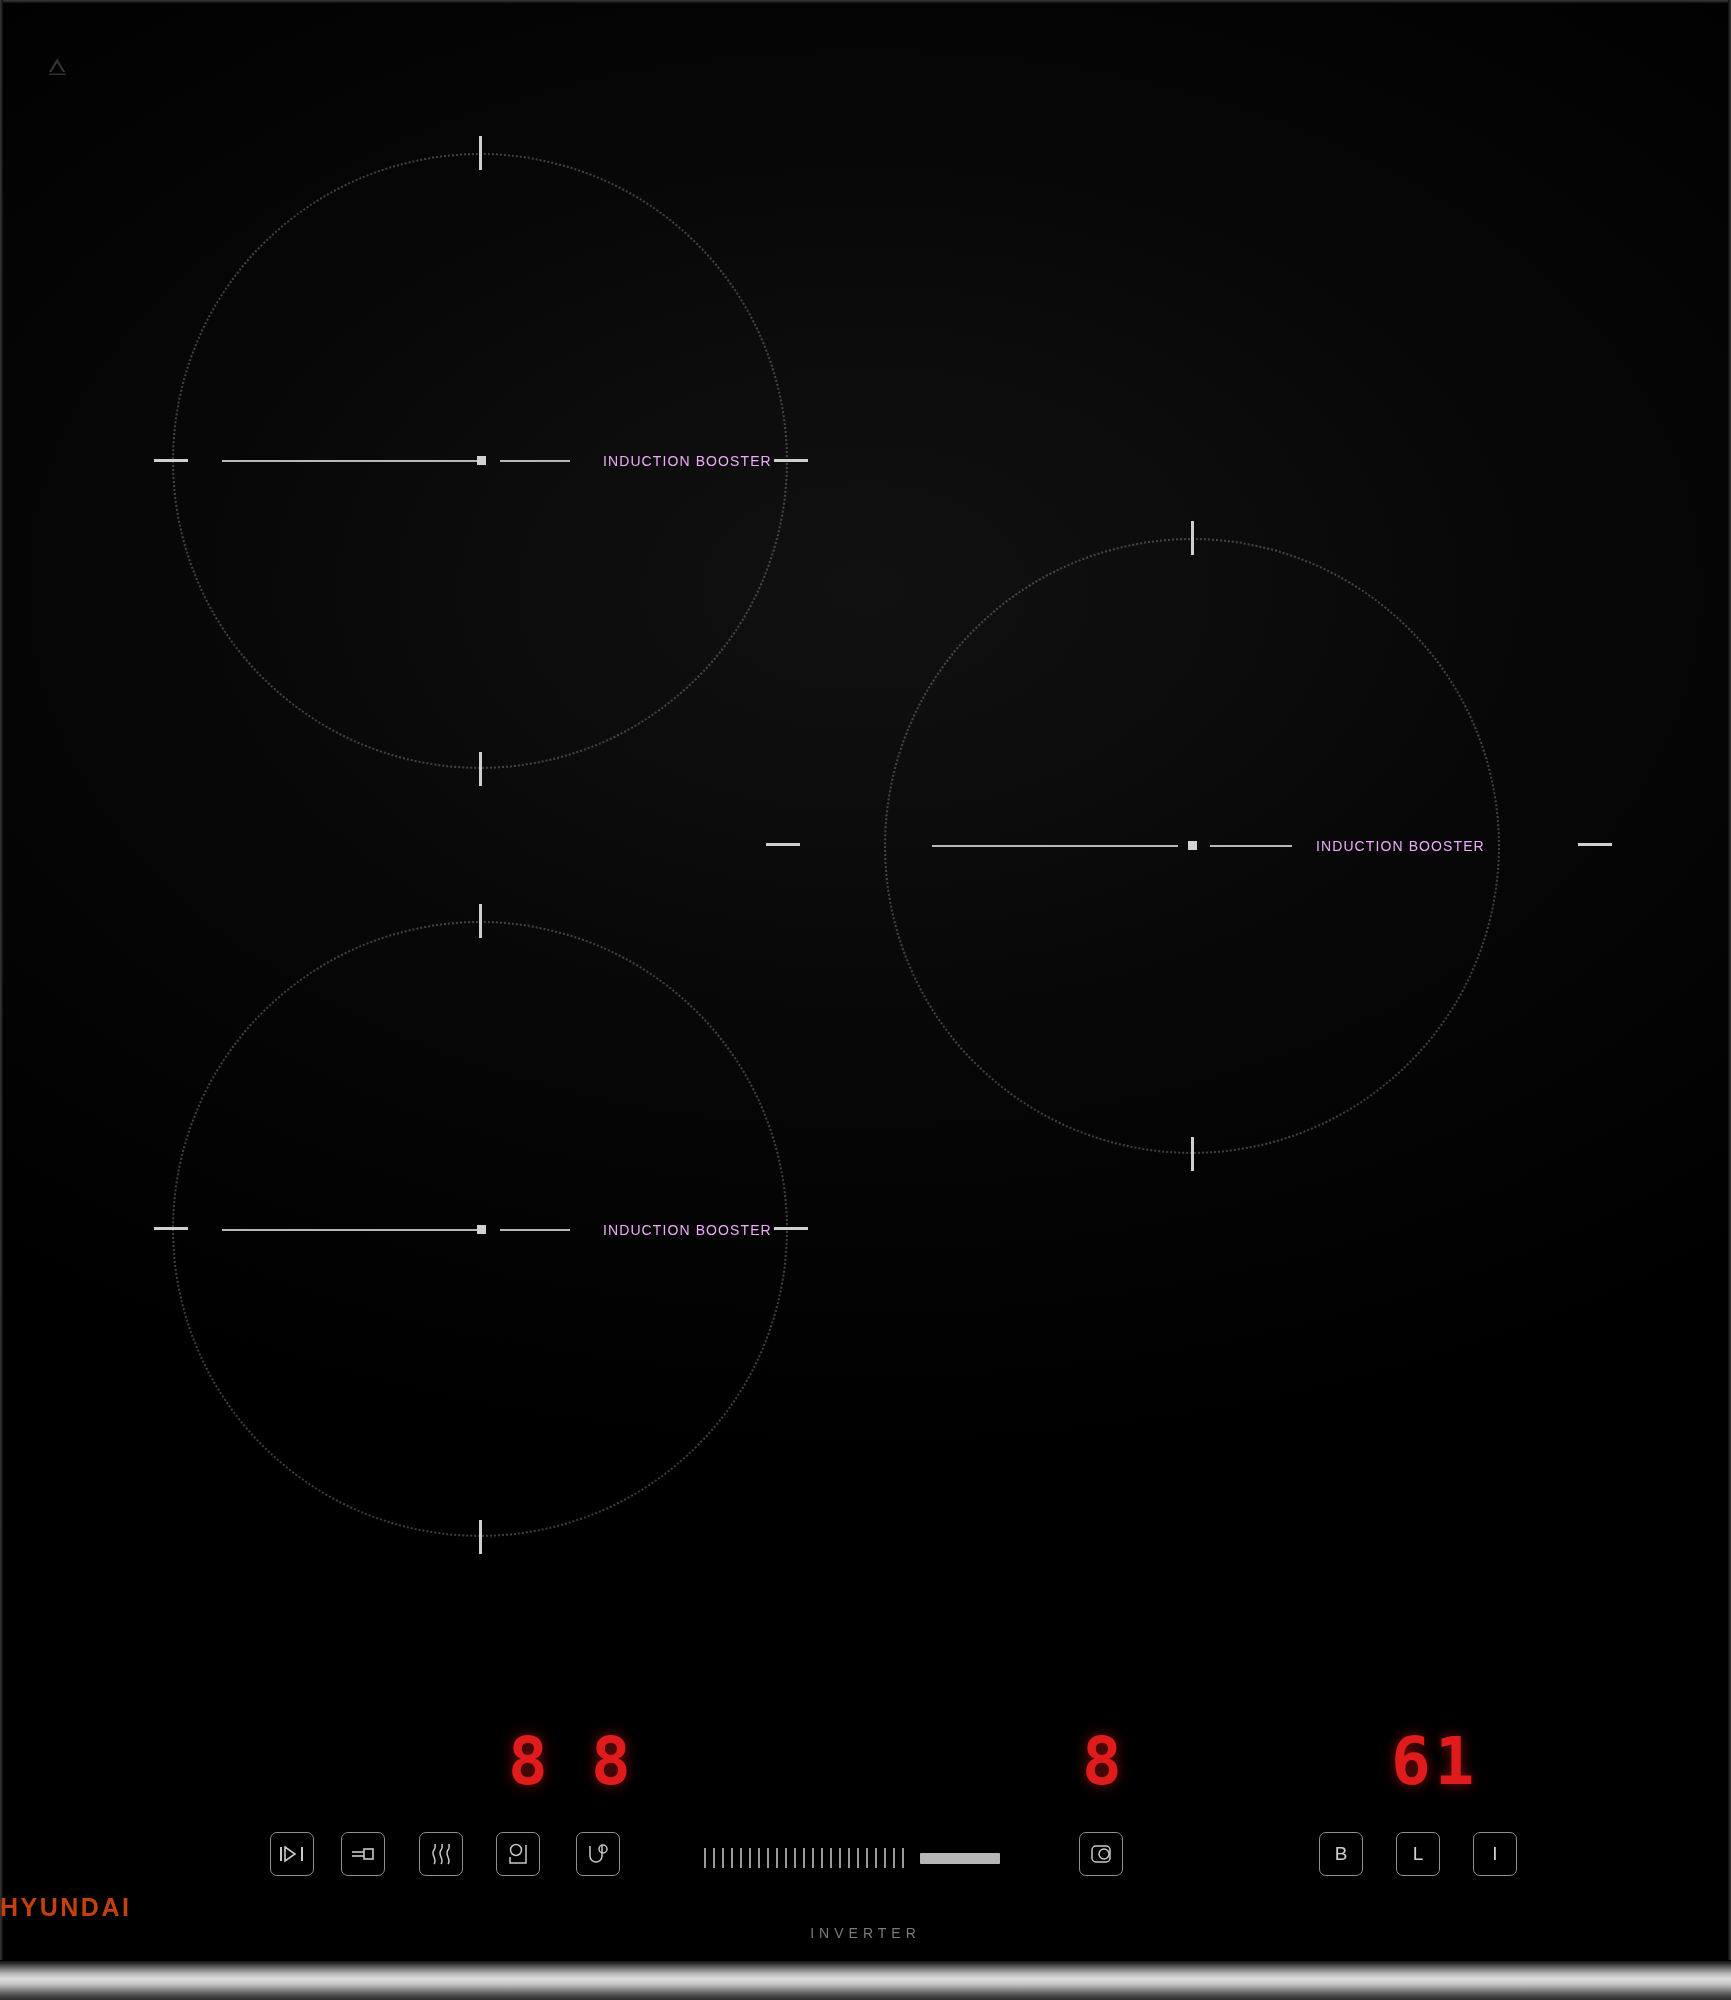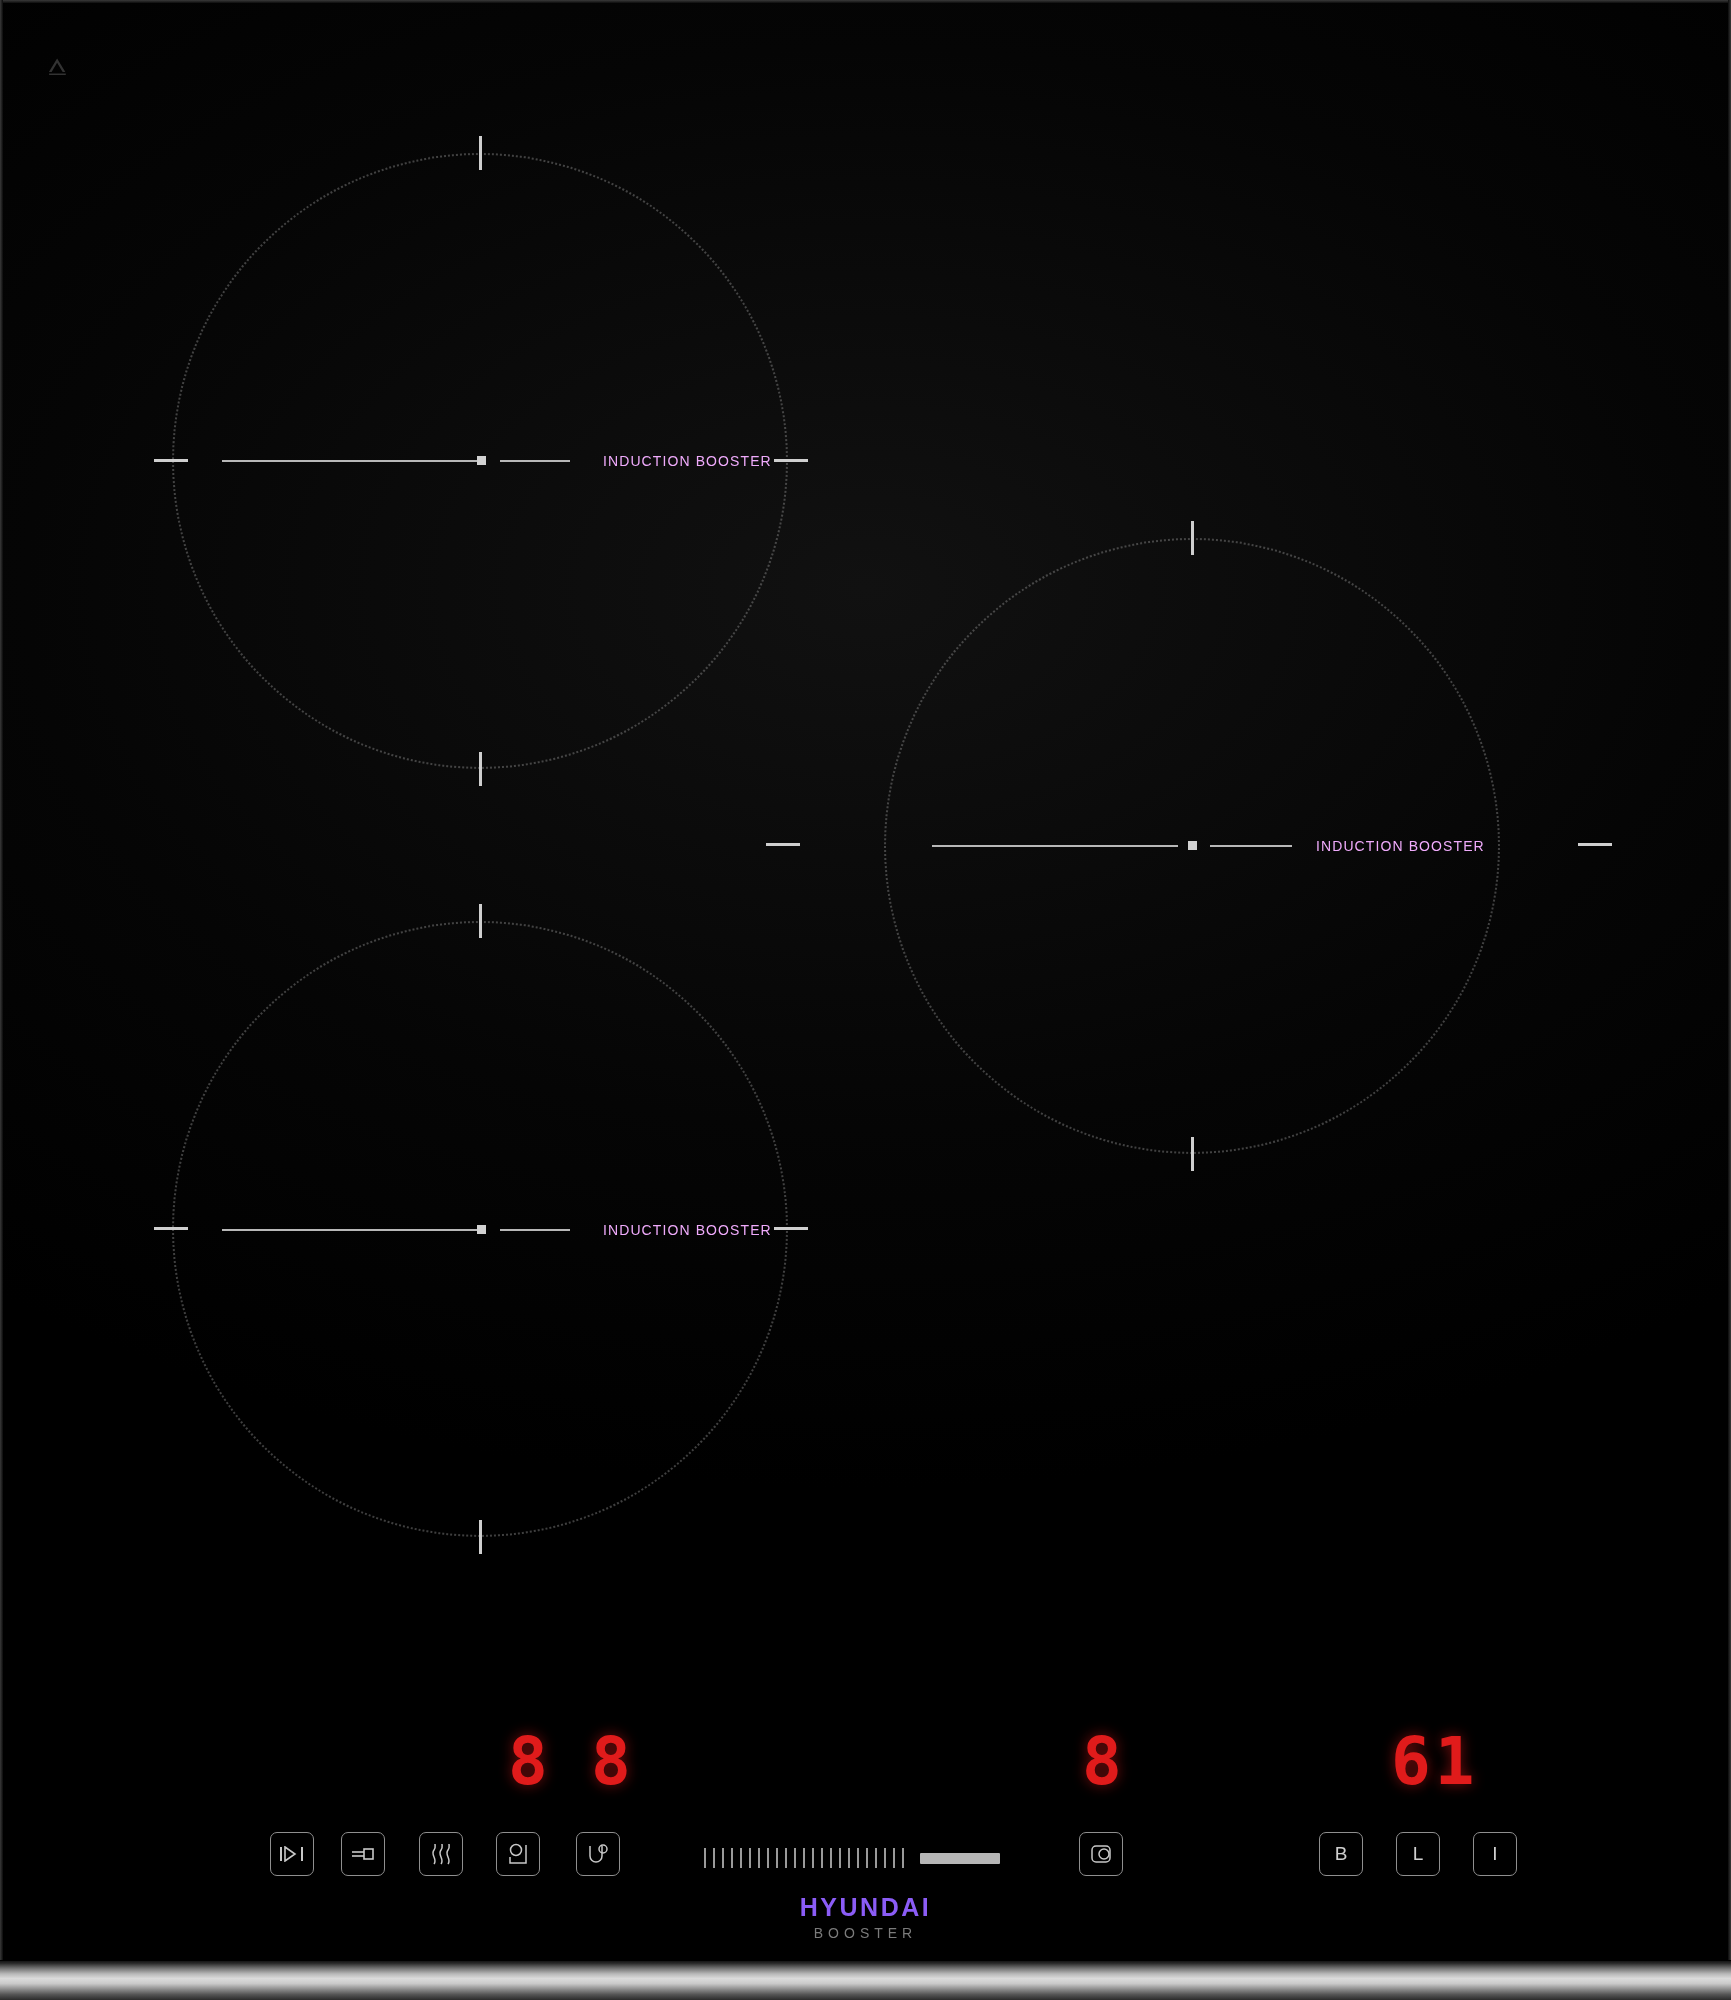--- a/index.html
+++ b/index.html
@@ -160,22 +160,21 @@
     width: 80px; height: 11px;
     background: #b6b6b6;
     border-radius: 1px;
   }
 
   
   .brand {
     position: absolute;
     left: 0; top: 1893px;
     width: 100%;
-    text-align: center;
-    color: #8b5cf6;
+    color: #c2410c;
     font-size: 25px;
     font-weight: bold;
     letter-spacing: 2.5px;
   }
   .brand-sub {
     position: absolute;
     left: 0; top: 1925px;
     width: 100%;
     text-align: center;
     color: #7b7b7b;
@@ -319,16 +318,16 @@
         <circle cx="14" cy="11" r="5" fill="none" stroke="#c8c8c8" stroke-width="1.5"></circle>
       </svg>
     </span>
   </div>
 
   <div class="key key-letter" style="left:1319px; top:1832px;">B</div>
   <div class="key key-letter" style="left:1396px; top:1832px;">L</div>
   <div class="key key-letter" style="left:1473px; top:1832px;">I</div>
 
   <div class="brand">HYUNDAI</div>
-  <div class="brand-sub">BOOSTER</div>
+  <div class="brand-sub">INVERTER</div>
 
   <div class="trim"></div>
 </div>
 
 </body></html>

